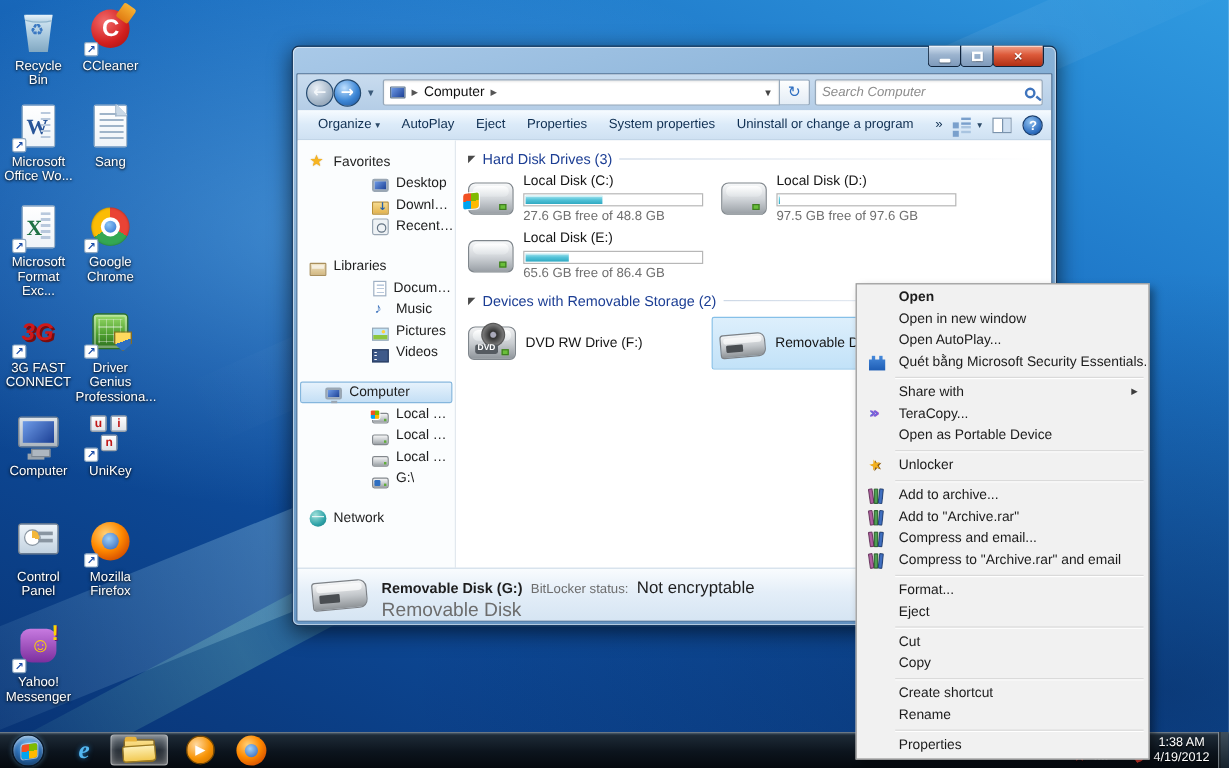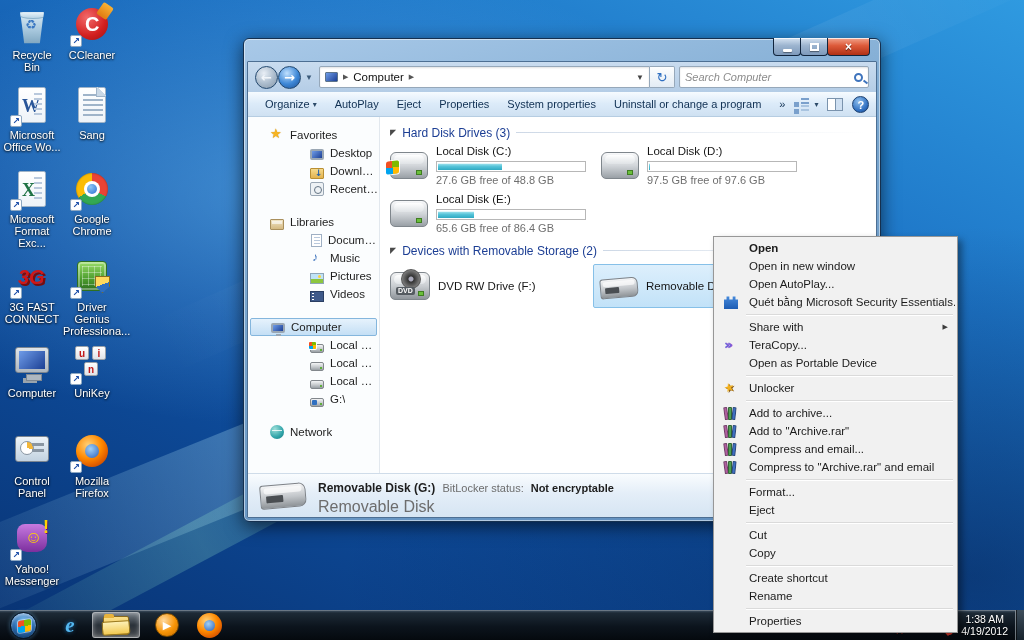--- a/index.html
+++ b/index.html
@@ -137,21 +137,21 @@
 .views-icon .vsq{width:5px;height:5px;background:#7aa0cc;box-shadow:0 7px 0 #7aa0cc}
 .views-icon .vln{width:8px;height:2px;background:#7aa0cc;box-shadow:0 4px 0 #7aa0cc,0 7px 0 #a9c4e0,0 11px 0 #a9c4e0;margin-bottom:11px}
 .views-icon .dd{font-size:8px;color:#2c4a68;margin-left:3px}
 .preview-icon{width:16px;height:13px;border:1px solid #7a93ad;background:#fff;position:relative}
 .preview-icon::after{content:"";position:absolute;right:0;top:0;bottom:0;width:6px;background:#cfe0f2;border-left:1px solid #7a93ad}
 .help-icon{width:17px;height:17px;border-radius:50%;background:radial-gradient(circle at 38% 30%,#8fc0ee,#2f6fc1 65%,#1b4a8e);
   color:#fff;font:bold 11px/17px "Liberation Sans",sans-serif;text-align:center;border:1px solid #1b3f6e}
 .wbody{flex:1;display:flex;min-height:0;background:#fff}
 #navpane{width:132px;flex:none;padding-top:9px;font-size:11.5px;color:#1e1e1e;background:#fbfdfe;
   border-right:1px solid #e2e8ee;overflow:hidden}
-.nav-item{height:18px;display:flex;align-items:center;gap:6px;padding-left:22px;white-space:nowrap}
+.nav-item{height:18px;display:flex;align-items:center;gap:6px;padding-left:10px;white-space:nowrap}
 .nav-item.child{padding-left:62px}
 .nav-item.selected{background:linear-gradient(#e6f2fc,#c4dff5);border:1px solid #84b6dd;border-radius:2px;margin:0 2px;
   padding-left:20px;height:18px}
 .nav-gap{height:15px}
 .nlbl{overflow:hidden;text-overflow:ellipsis}
 .ni{width:14px;height:14px;position:relative;flex:none}
 .ni-star::before{content:"★";position:absolute;left:0;top:-2px;font-size:13px;line-height:15px;color:#f7b421;text-shadow:0 0 1px #b97e0a}
 .ni-desktop{border:2px solid #9aa7b4;border-radius:2px;background:linear-gradient(135deg,#6f9ce8,#1b3f94);height:11px;top:1px}
 .ni-downloads{background:linear-gradient(#f6da8c,#e3b34e);border:1px solid #b98f33;border-radius:1px;height:11px;top:2px}
 .ni-downloads::before{content:"↓";position:absolute;left:4px;top:-1px;font:bold 9px/11px "DejaVu Sans",sans-serif;color:#2563ad}
@@ -221,21 +221,21 @@
   background:linear-gradient(#f5f6f7,#c2c6ca 55%,#8e9397);transform:rotate(-5deg);position:relative}
 .di-usb-lg::before{content:"";position:absolute;left:5px;bottom:5px;width:17px;height:7px;background:#4a4e52;border-radius:1px}
 .di-usb-lg::after{content:"";position:absolute;left:3px;top:2px;right:3px;height:6px;border-radius:3px;background:rgba(255,255,255,.65)}
 
 .details{height:44px;flex:none;display:flex;align-items:flex-start;gap:12px;padding:4px 12px;
   background:linear-gradient(#f9fcfe,#e4eef8 45%,#d6e5f3);border-top:1px solid #cfdce9}
 .dt-block{padding-top:3px}
 .dt-row{display:flex;align-items:baseline;gap:7px}
 .dt-title{font-size:12px;font-weight:bold;color:#1e1e1e}
 .dt-plabel{font-size:11px;color:#6d6d6d}
-.dt-pvalue{font-size:11px;font-weight:bold;color:#1e1e1e}
+.dt-pvalue{font-size:14px;font-weight:normal;color:#1e1e1e}
 .dt-sub{font-size:16px;color:#6d6d6d;margin-top:3px}
 
 
 #context-menu{position:absolute;left:713px;top:236px;width:245px;background:#f1f1f1;border:1px solid #979797;
   box-shadow:4px 4px 7px rgba(0,0,0,.4);padding:2px;z-index:60;font-size:11.5px;color:#1b1b1b}
 .mi{position:relative;height:18px;line-height:18px;padding:0 18px 0 33px;white-space:nowrap;overflow:hidden}
 .mi.bold .mlbl{font-weight:bold}
 .msep{height:1px;background:#dadada;margin:3px 2px 3px 30px;box-shadow:0 1px 0 #fff}
 .micon{position:absolute;left:8px;top:2px;width:14px;height:14px}
 .sub{position:absolute;right:7px;top:0;font-size:7px;line-height:18px;color:#3c3c3c}

